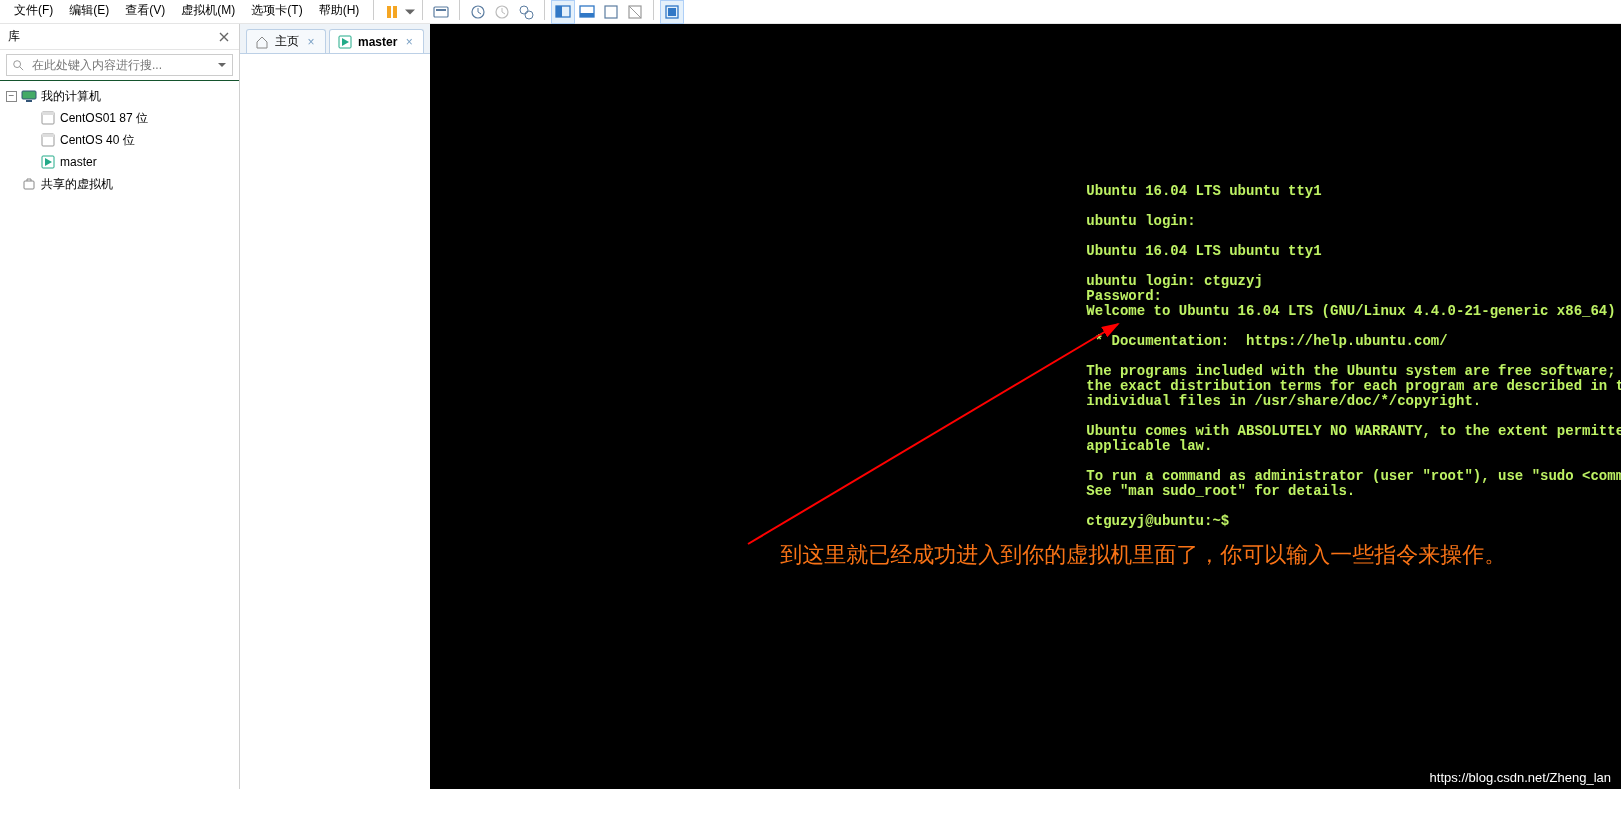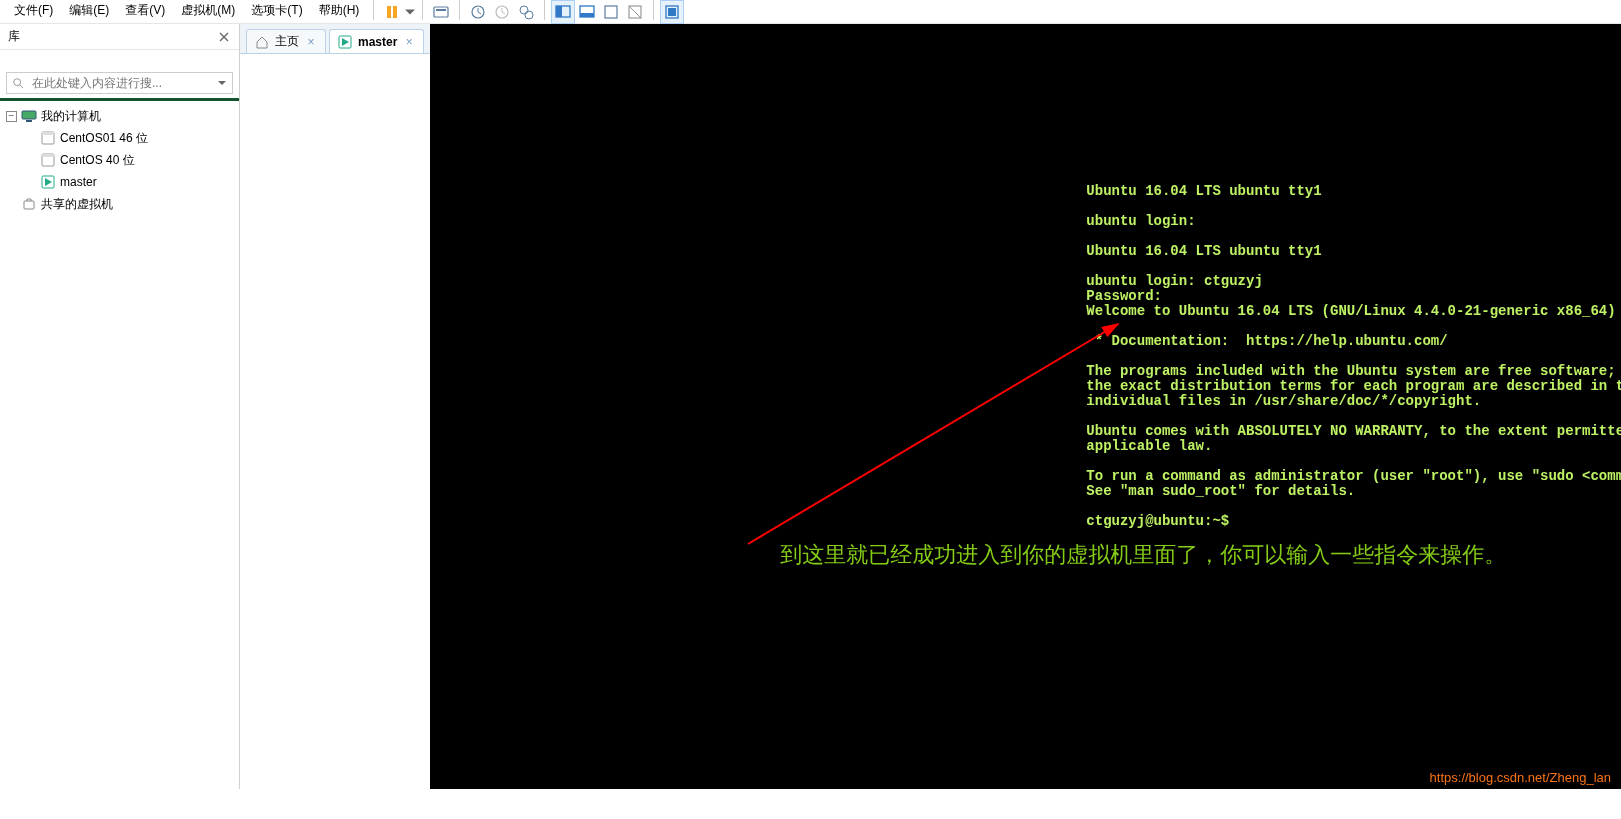--- a/index.html
+++ b/index.html
@@ -9,41 +9,41 @@
 .menubar .item{padding:2px 8px;cursor:default;}
 .sep{width:1px;height:20px;background:#ccc;margin:0 6px;}
 .tb-btn{width:24px;height:24px;display:flex;align-items:center;justify-content:center;cursor:default;border:1px solid transparent;}
 .tb-btn svg{width:16px;height:16px;}
 .tb-btn.active{border:1px solid #aecff7;background:#e5f1fb;}
 
 .body{display:flex;height:calc(100% - 54px);}
 .sidebar{width:240px;border-right:1px solid #d0d0d0;display:flex;flex-direction:column;background:#fff;}
 .side-head{display:flex;align-items:center;justify-content:space-between;padding:4px 8px;border-bottom:1px solid #e5e5e5;}
 .side-close{width:14px;height:14px;cursor:default;display:flex;align-items:center;justify-content:center;}
-.search-row{padding:4px 6px;display:flex;gap:0;border-bottom:3px solid #14532d;margin-top:18px;}
+.search-row{padding:4px 6px;display:flex;gap:0;border-bottom:1px solid #14532d;}
 .search-row .mag{width:22px;height:22px;border:1px solid #ccc;border-right:none;display:flex;align-items:center;justify-content:center;background:#fff;}
 .search-row input{flex:1;height:22px;border:1px solid #ccc;border-left:none;border-right:none;padding:0 4px;outline:none;}
 .search-row .dd{width:22px;height:22px;border:1px solid #ccc;border-left:none;display:flex;align-items:center;justify-content:center;background:#fff;}
 .tree{padding:4px 2px;flex:1;overflow:auto;}
 .tree-row{display:flex;align-items:center;height:22px;gap:4px;padding-left:4px;cursor:default;}
 .tree-indent{display:inline-block;}
 .exp{width:11px;height:11px;border:1px solid #888;display:flex;align-items:center;justify-content:center;font-size:10px;line-height:1;color:#555;background:#fff;}
 .ti{width:16px;height:16px;display:flex;align-items:center;justify-content:center;}
 
 .main{flex:1;display:flex;background:#fff;}
 .tabbar{height:30px;background:#eef3f8;display:flex;align-items:flex-end;padding:0 6px;border-bottom:1px solid #bcd0e6;gap:3px;}
 .tab{height:24px;display:flex;align-items:center;gap:6px;padding:0 8px;border:1px solid #bcd0e6;border-bottom:none;background:#fff;border-radius:3px 3px 0 0;cursor:default;}
 .tab.inactive{background:#f6f9fc;}
 .tab .ti{width:14px;height:14px;}
 .tab .close{width:12px;height:12px;display:flex;align-items:center;justify-content:center;color:#7aa0c4;font-size:12px;}
 .vm-view{flex:1;background:#000;position:relative;overflow:hidden;}
 .terminal{position:absolute;left:656px;top:160px;white-space:pre;color:#bef264;font-family:"Courier New",monospace;font-size:14px;line-height:15px;font-weight:bold;}
-.annotation{position:absolute;left:350px;top:516px;color:#84cc16;font-size:22px;font-family:"Microsoft YaHei",sans-serif;}
+.annotation{position:absolute;left:350px;top:516px;color:#f97316;font-size:22px;font-family:"Microsoft YaHei",sans-serif;}
 .arrow{position:absolute;left:308px;top:290px;pointer-events:none;}
-.watermark{position:absolute;right:10px;bottom:4px;color:#f97316;font-size:13px;font-family:Arial,sans-serif;}
+.watermark{position:absolute;right:10px;bottom:4px;color:#ffffff;font-size:13px;font-family:Arial,sans-serif;}
 </style>
 </head>
 <body>
 
 <div class="menubar">
   <span class="item">文件(F)</span>
   <span class="item">编辑(E)</span>
   <span class="item">查看(V)</span>
   <span class="item">虚拟机(M)</span>
   <span class="item">选项卡(T)</span>
@@ -160,21 +160,21 @@
         <span>我的计算机</span>
       </div>
       <div class="tree-row">
         <span class="tree-indent" style="width:30px"></span>
         <span class="ti">
           <svg viewBox="0 0 16 16">
               <rect x="2" y="2" width="12" height="12" rx="1" fill="#fff" stroke="#999"></rect>
               <rect x="2" y="2" width="12" height="3" fill="#ddd"></rect>
             </svg>
         </span>
-        <span>CentOS01 46 位</span>
+        <span>CentOS01 87 位</span>
       </div>
       <div class="tree-row">
         <span class="tree-indent" style="width:30px"></span>
         <span class="ti">
           <svg viewBox="0 0 16 16">
               <rect x="2" y="2" width="12" height="12" rx="1" fill="#fff" stroke="#999"></rect>
               <rect x="2" y="2" width="12" height="3" fill="#ddd"></rect>
             </svg>
         </span>
         <span>CentOS 40 位</span>

